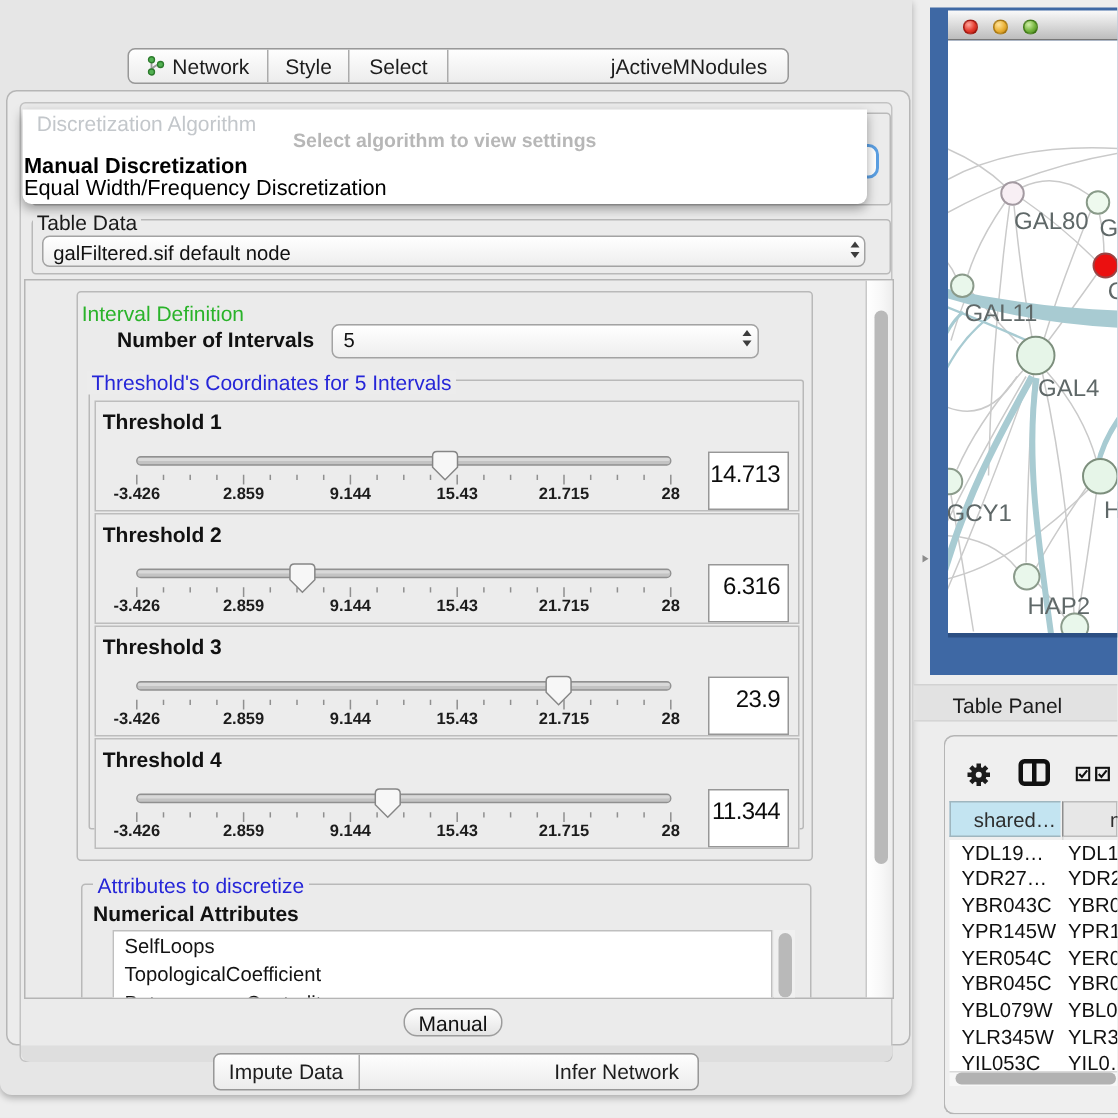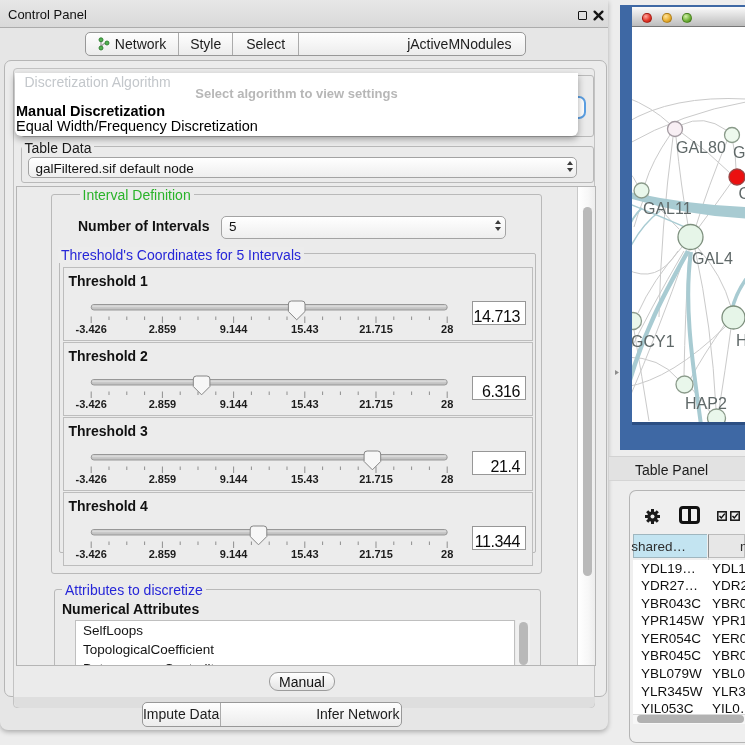--- a/index.html
+++ b/index.html
@@ -41,21 +41,21 @@
              border-top:4.5px solid #3c3c3c;}
   
   #scrollpane{left:16px;top:186px;width:580px;height:480px;border:1px solid #b5b5b5;
               background:#ebebeb;overflow:hidden;}
   #vtrack{position:absolute;left:559.5px;top:0;width:18.5px;height:478px;
           background:linear-gradient(90deg,#ffffff,#f7f7f7 60%,#ededed);border-left:1px solid #c9c9c9;}
   #vthumb{position:absolute;left:565.5px;top:20px;width:9.5px;height:369px;background:#b9b9b9;border-radius:5px;}
   
   .thp{position:absolute;left:45.5px;width:470.5px;height:74px;border:1px solid #bdbdbd;background:#ececec;}
   .thp .lbl{position:absolute;left:5px;top:5.5px;font-size:14px;font-weight:bold;color:#111;}
-  .thp .vbox{position:absolute;left:408px;top:33.5px;width:54px;height:24px;background:#fff;
+  .thp .vbox{position:absolute;left:408px;top:33.5px;width:54px;height:39px;background:#fff;
              border:1px solid #979797;}
   .thp .vbox span{position:absolute;right:4.5px;top:6px;font-size:16px;color:#0c0c0c;letter-spacing:-0.4px;}
   
   #attrlist{left:58px;top:433px;width:440px;height:60px;background:#fff;border:1px solid #bfbfbf;}
   #attrlist div{font-size:13.5px;color:#131313;padding-left:7px;line-height:19.2px;}
   
   #applybtn{left:269px;top:671.5px;width:66px;height:19px;border:1px solid #9c9c9c;border-radius:9px;
             background:linear-gradient(#ffffff,#e4e4e4);text-align:center;font-size:14px;color:#111;
             line-height:18px;}
   
@@ -79,27 +79,20 @@
          font-size:13.5px;color:#101010;line-height:17.6px;}
   #trows .r{position:relative;height:17.6px;white-space:nowrap;}
   #trows .c1{padding-left:8px;}
   #trows .c2{position:absolute;left:79px;}
 </style>
 </head>
 <body>
 <div id="stage">
 
   <div class="abs" id="cpwin">
-    <div class="abs" id="cptitle">
-      <span class="t">Control Panel</span>
-      <span class="sqicon" style="left:578px;"></span>
-      <svg class="abs" style="left:593px;top:10px;" width="11" height="11" viewBox="0 0 11 11">
-        <path d="M1.6,1.6 L9.4,9.4 M9.4,1.6 L1.6,9.4" stroke="#141414" stroke-width="2.3" stroke-linecap="round"></path>
-      </svg>
-    </div>
 
     <div class="segbar" style="left:85px;top:31.5px;width:441px;">
       <div class="seg" style="width:93.5px;">
         <svg width="12" height="14" viewBox="0 0 12 14" style="margin-right:5px;">
           <path d="M3,4 L3,10 M3.5,9 Q5,6.5 8.5,6" stroke="#9a9a9a" stroke-width="1.2" fill="none"></path>
           <circle cx="3" cy="2.8" r="2" fill="#52b152" stroke="#2c7a2c" stroke-width="0.9"></circle>
           <circle cx="9" cy="6" r="2" fill="#52b152" stroke="#2c7a2c" stroke-width="0.9"></circle>
           <circle cx="3" cy="11" r="2" fill="#52b152" stroke="#2c7a2c" stroke-width="0.9"></circle>
         </svg>
         Network</div>
@@ -123,21 +116,21 @@
       <span class="ct">galFiltered.sif default node</span>
       <div class="updown" style="left:538px;top:3px;">
           <div class="u"></div>
           <div class="d"></div>
         </div>
     </div>
 
     <div class="abs" id="scrollpane">
 
       <fieldset style="left:34px;top:7px;width:491px;height:380px;"></fieldset>
-      <span class="ftitle" style="left:34.5px;top:0;color:#2ab32a;margin-left:28px;">Interval Definition</span>
+      <span class="ftitle" style="left:34.5px;top:14px;color:#2ab32a;">Interval Definition</span>
 
       <span class="abs" style="left:61px;top:31px;font-size:14px;font-weight:bold;color:#111;">Number of Intervals</span>
       <div class="combo" style="left:204px;top:28.5px;width:285px;height:23px;">
         <span class="ct">5</span>
         <div class="updown" style="left:273px;top:3.5px;">
             <div class="u"></div>
             <div class="d"></div>
           </div>
       </div>
 
@@ -263,21 +256,21 @@
               <text x="28.2" y="36.5" text-anchor="middle">-3.426</text>
               <text x="99.4" y="36.5" text-anchor="middle">2.859</text>
               <text x="170.6" y="36.5" text-anchor="middle">9.144</text>
               <text x="241.8" y="36.5" text-anchor="middle">15.43</text>
               <text x="313.0" y="36.5" text-anchor="middle">21.715</text>
               <text x="384.2" y="36.5" text-anchor="middle">28</text>
             </g>
 <path d="M301.1,8 q0,-3 3,-3 h10.6 q3,0 3,3 v7.5 l-8.3,8.3 l-8.3,-8.3 z" fill="#f7f7f7" stroke="#868686" stroke-width="1"></path>
 </svg>
 <div class="vbox">
-            <span>21.4</span>
+            <span>23.9</span>
           </div>
 </div>
 <div class="thp" style="top:304.5px;">
 <span class="lbl">Threshold 4</span>
 <svg style="position:absolute;left:-1px;top:28px;" width="470" height="46" viewBox="0 0 470 46">
 <defs></defs>
 <rect x="28.2" y="8.5" width="356" height="5.5" rx="2.7" fill="#c3c3c3" stroke="#909090" stroke-width="0.9"></rect>
 <rect x="29" y="9.3" width="354.4" height="2" rx="1" fill="#d9d9d9"></rect>
 <g stroke="#8f8f8f" stroke-width="1">
               <line x1="28.2" y1="20.5" x2="28.2" y2="27"></line>
@@ -327,21 +320,21 @@
       </div>
       <div class="abs" style="left:499px;top:433px;width:14px;height:60px;background:#f0f0f0;"></div>
       <div class="abs" style="left:501.5px;top:435px;width:9px;height:43px;background:#b9b9b9;border-radius:5px;"></div>
 
       <div class="abs" id="vtrack"></div>
       <div class="abs" id="vthumb"></div>
     </div>
 
     <div class="abs" id="applybtn">Manual</div>
 
-    <div class="segbar" style="left:141.5px;top:701.8px;width:260px;height:25px;">
+    <div class="segbar" style="left:141.5px;top:701.8px;width:324px;height:25px;">
       <div class="seg" style="width:98px;">Impute Data</div>
       <div class="seg dark" style="width:118.5px;">Discretize Data</div>
       <div class="seg" style="width:107.5px;">Infer Network</div>
     </div>
   </div>
 
   <div class="abs" id="popup">
     <span class="abs" style="left:9.5px;top:0.5px;font-size:14px;color:#c3c7cb;">Discretization Algorithm</span>
     <span class="abs" style="left:0;top:13px;width:563px;text-align:center;font-size:13px;font-weight:bold;color:#b7b7b7;">Select algorithm to view settings</span>
     <span class="abs" style="left:1px;top:29.5px;font-size:14.5px;font-weight:bold;color:#000;">Manual Discretization</span>
@@ -447,21 +440,21 @@
     <svg class="abs" style="left:86.5px;top:19.5px;" width="10" height="10" viewBox="0 0 10 10">
       <rect x="0.8" y="0.8" width="8.4" height="8.4" fill="none" stroke="#111" stroke-width="1.5"></rect>
       <path d="M2.5,5 L4.3,7 L7.8,2.6" fill="none" stroke="#111" stroke-width="1.4"></path>
     </svg>
     <svg class="abs" style="left:99.7px;top:19.5px;" width="10" height="10" viewBox="0 0 10 10">
       <rect x="0.8" y="0.8" width="8.4" height="8.4" fill="none" stroke="#111" stroke-width="1.5"></rect>
       <path d="M2.5,5 L4.3,7 L7.8,2.6" fill="none" stroke="#111" stroke-width="1.4"></path>
     </svg>
   </div>
 
-  <div class="hdrcell" style="left:632.5px;width:74.5px;background:#c3e4f1;border:1px solid #9fb6bf;border-right:none;top:534px;justify-content:flex-end;padding-right:21px;">shared…</div>
+  <div class="hdrcell" style="left:632.5px;width:74.5px;background:#c3e4f1;border:1px solid #9fb6bf;border-right:none;top:534px;justify-content:flex-end;padding-right:3px;">shared…</div>
   <div class="hdrcell" style="left:708px;width:37px;background:#e7e7e7;border:1px solid #bcbcbc;border-left:1px solid #8e8e8e;justify-content:flex-start;padding-left:31px;top:534px;">n…</div>
   <div class="abs" style="left:707.5px;top:558px;width:1px;height:156px;background:#d8d8d8;"></div>
   <div class="abs" id="trows">
     <div class="r"><span class="c1">YDL19…</span><span class="c2">YDL1…</span></div>
 <div class="r"><span class="c1">YDR27…</span><span class="c2">YDR2…</span></div>
 <div class="r"><span class="c1">YBR043C</span><span class="c2">YBR0…</span></div>
 <div class="r"><span class="c1">YPR145W</span><span class="c2">YPR1…</span></div>
 <div class="r"><span class="c1">YER054C</span><span class="c2">YER0…</span></div>
 <div class="r"><span class="c1">YBR045C</span><span class="c2">YBR0…</span></div>
 <div class="r"><span class="c1">YBL079W</span><span class="c2">YBL0…</span></div>

